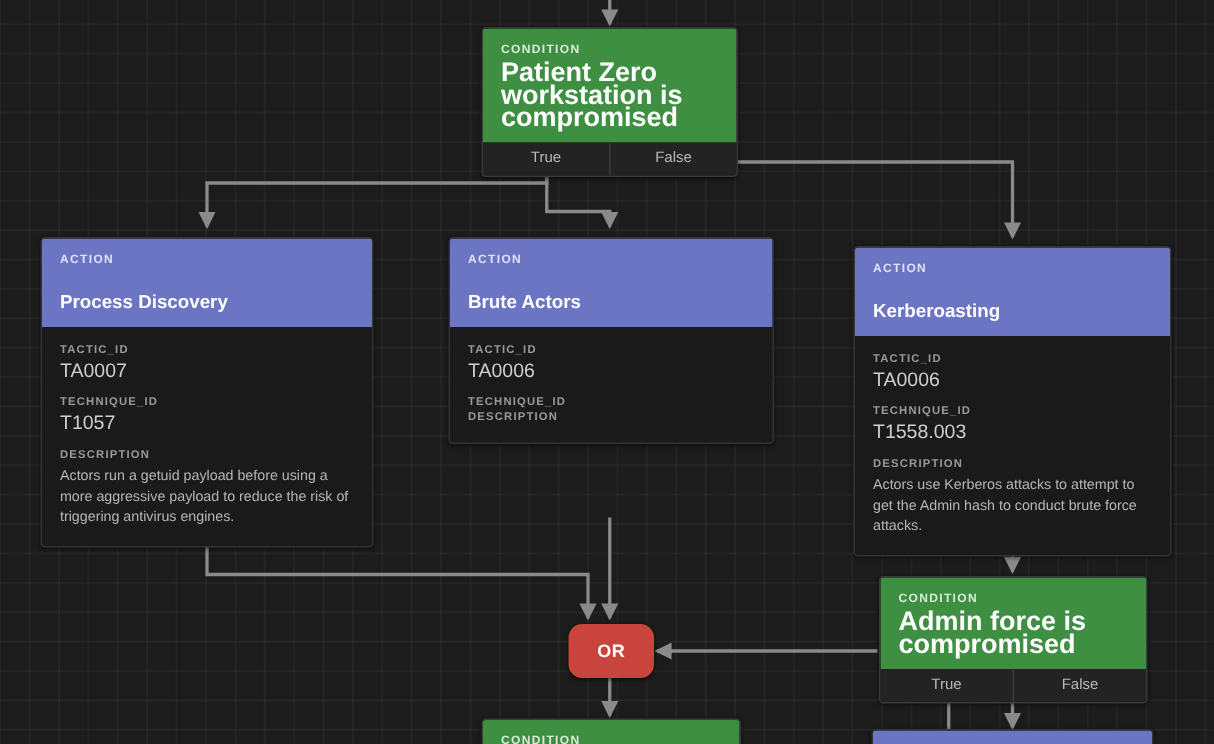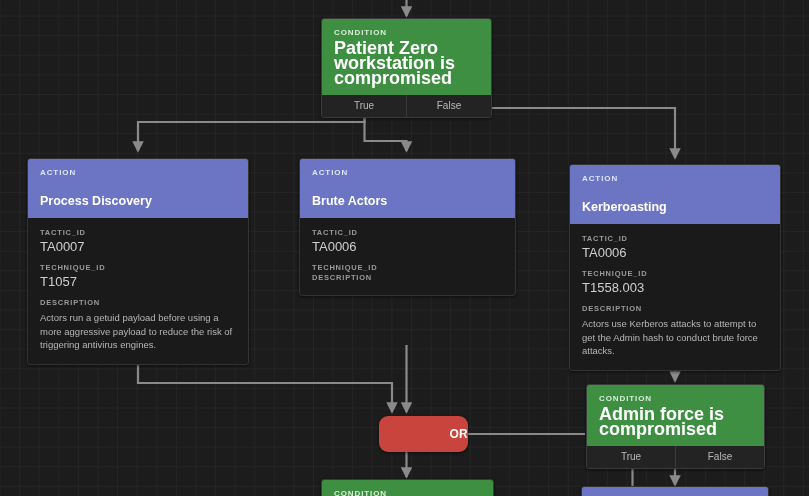--- a/index.html
+++ b/index.html
@@ -134,23 +134,22 @@
     margin-top: 3px;
   }
 
   
   .logic {
     position: absolute;
     background: #c8443c;
     border-radius: 9px;
     display: flex;
     align-items: center;
-    justify-content: flex-end;
+    justify-content: center;
     box-shadow: 0 1px 3px rgba(0,0,0,0.55);
-    padding-left: 32px;
   }
   .logic-label {
     font-size: 12px;
     font-weight: 700;
     color: #ffffff;
     letter-spacing: 0.3px;
   }
 </style>
 </head>
 <body>

